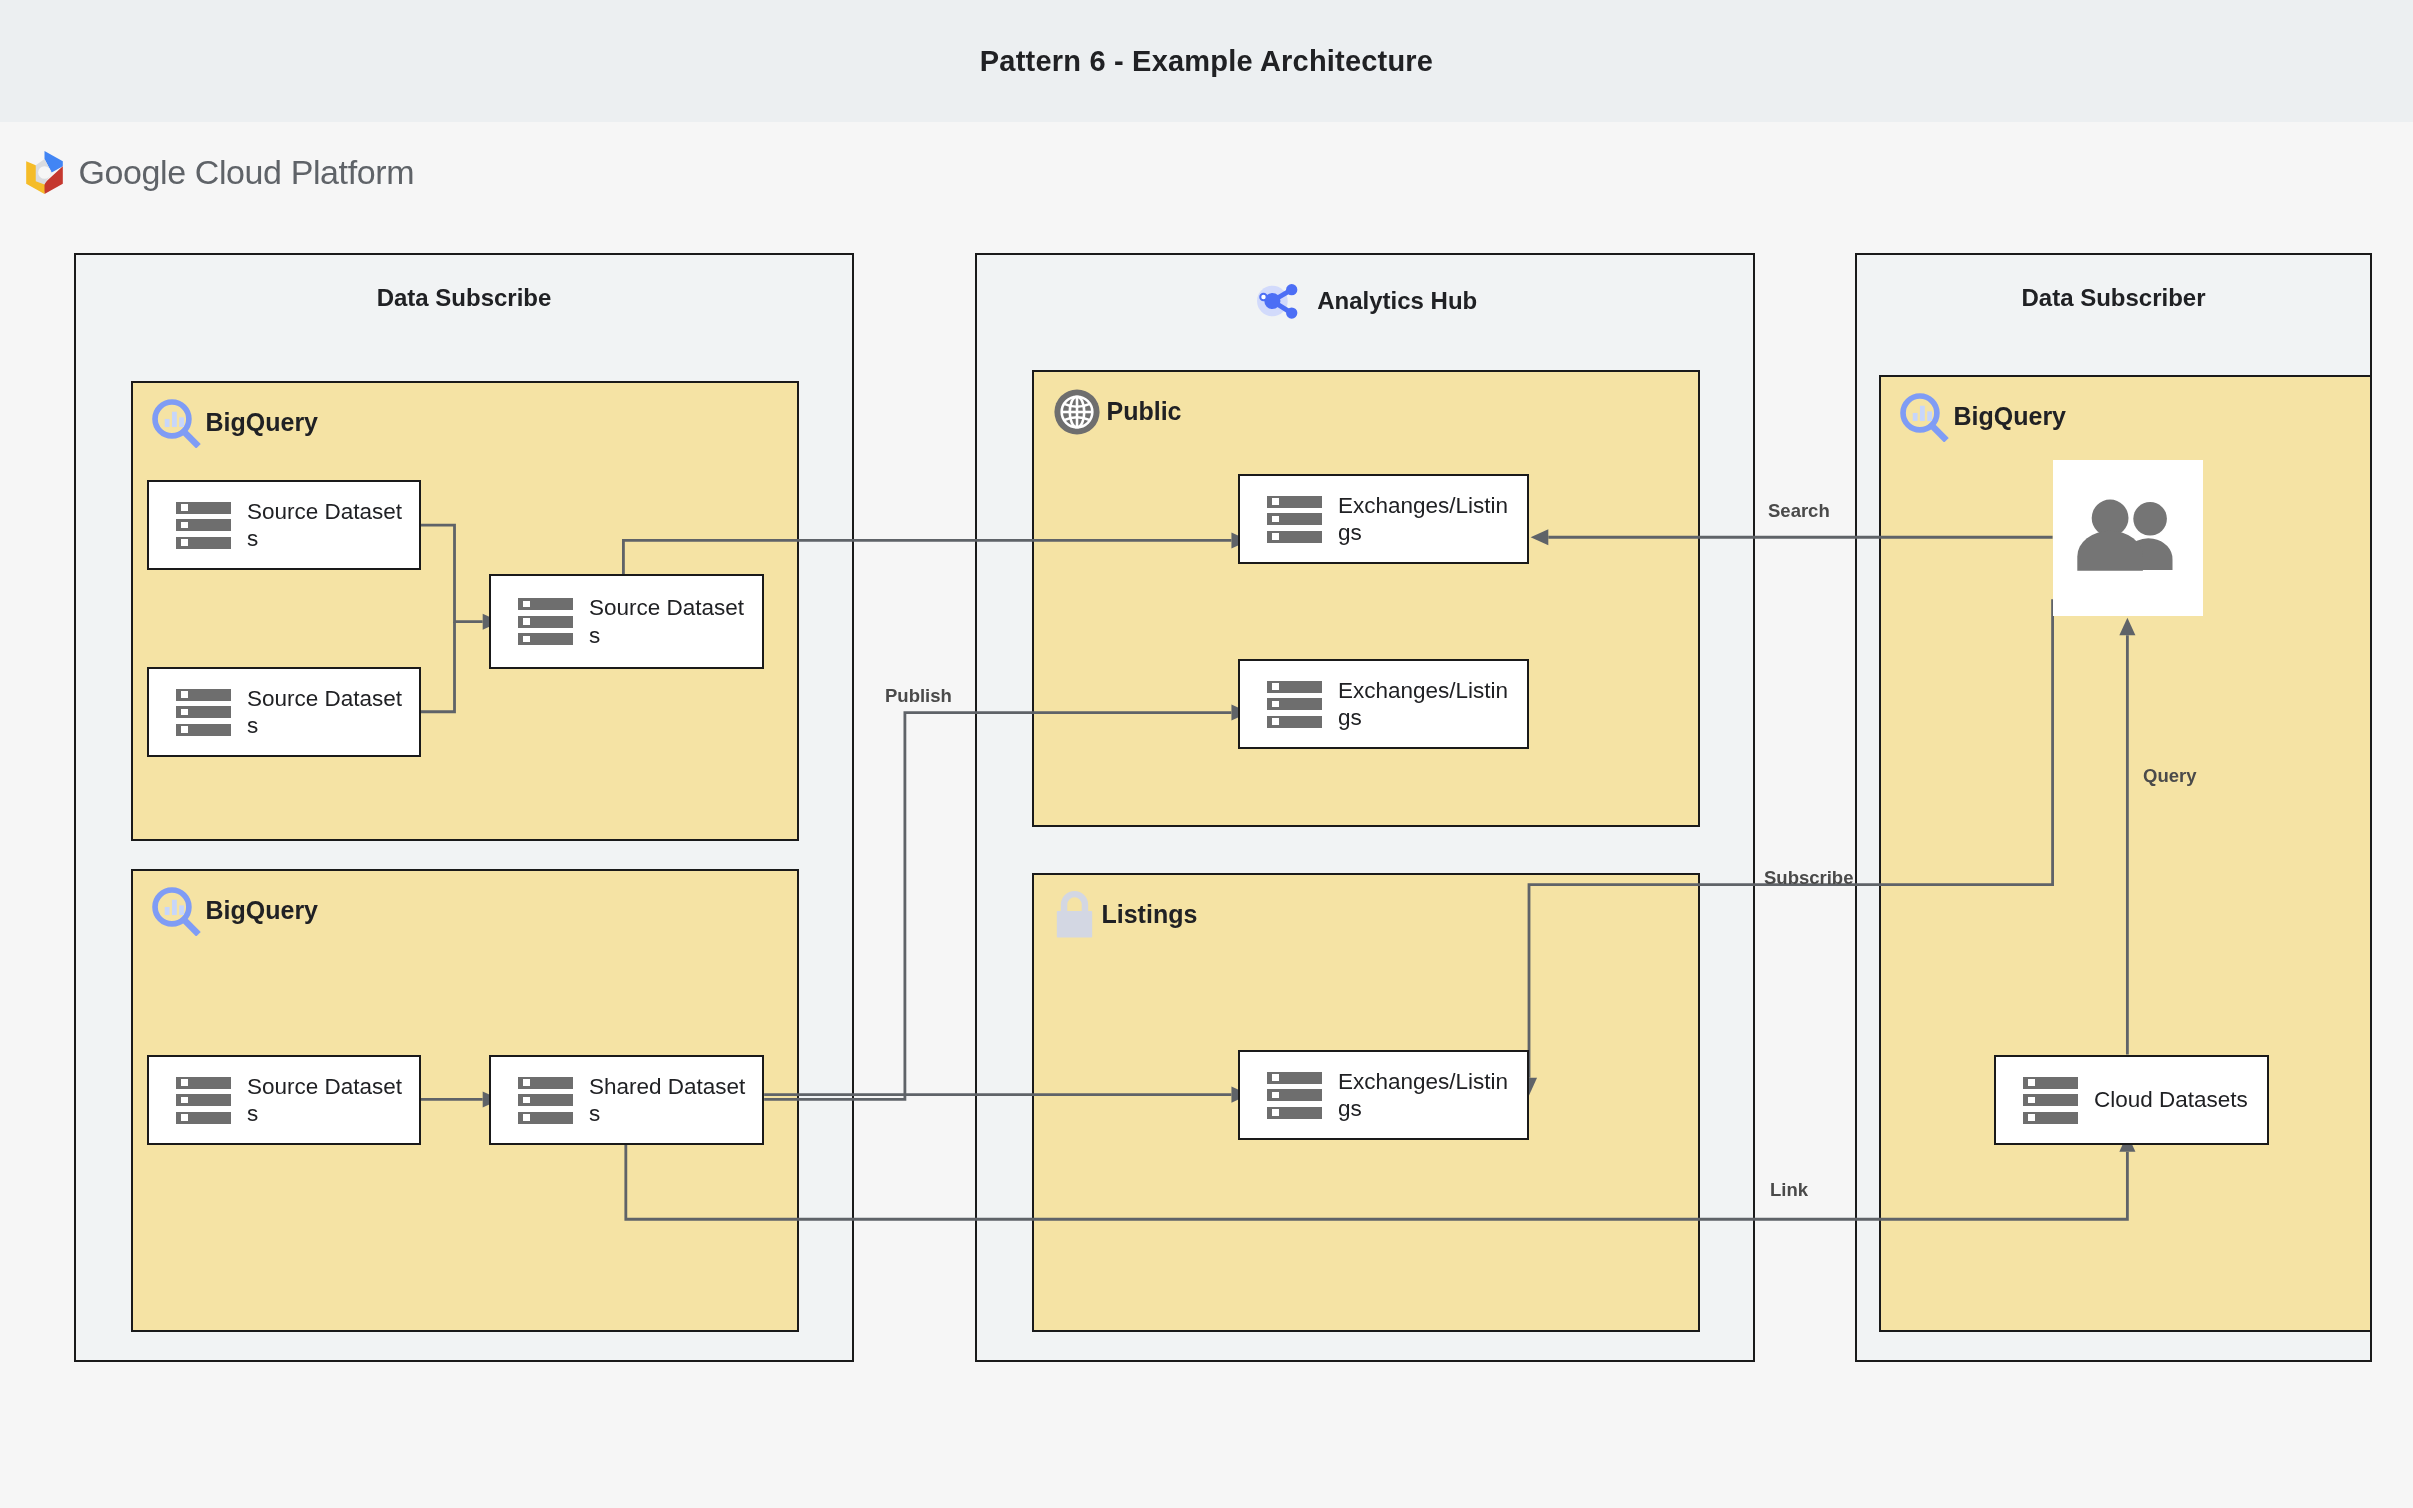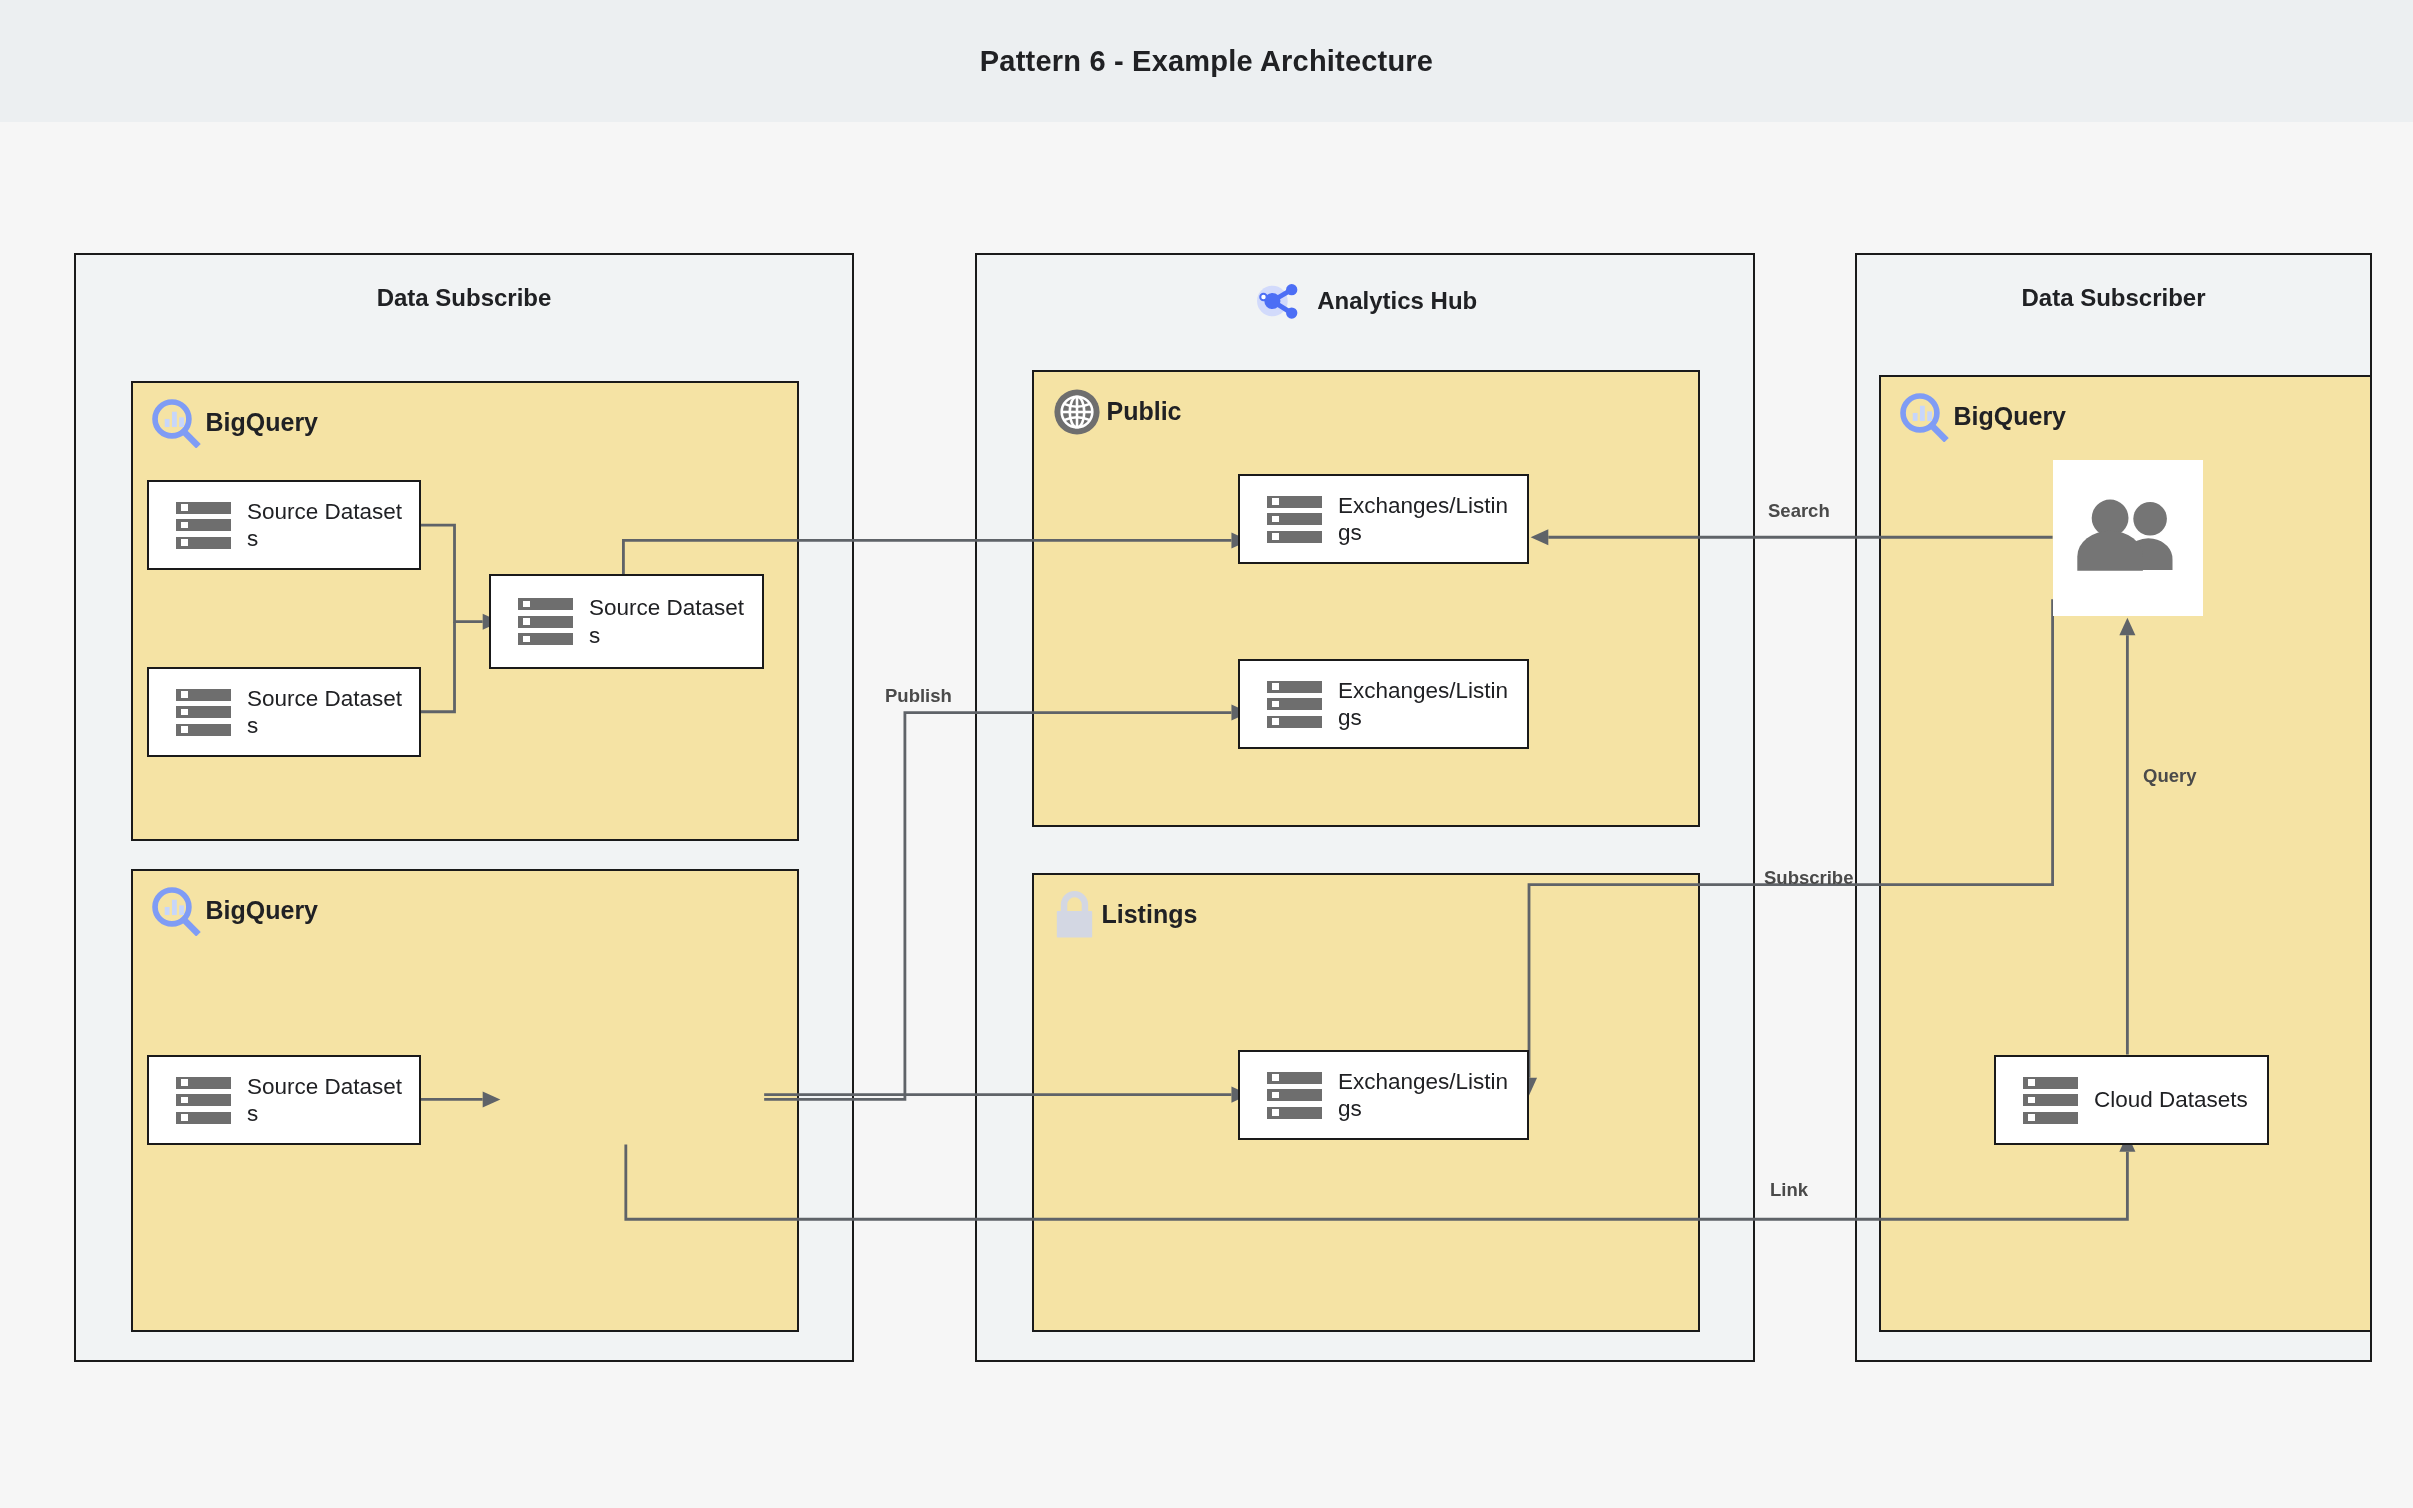--- a/index.html
+++ b/index.html
@@ -126,20 +126,33 @@
 <body>
 
 <div class="page">
 
   <div class="title-band">
     <div class="title-text">Pattern 6 - Example Architecture</div>
   </div>
 
   <div class="gcp-band"></div>
 
+  <div class="gcp-logo">
+    <svg class="gcp-hex" viewBox="0 0 54 58">
+      <path d="M27 2 L50 15 L50 21 L36 29 L27 12 Z" fill="#4285f4"></path>
+      <path d="M50 15 L50 43 L27 56 L25 44 L50 21 Z" fill="#c5382f"></path>
+      <path d="M27 56 L4 43 L4 15 L16 20 L27 44 Z" fill="#f5bc28"></path>
+      <path d="M16 20 L27 12 L36 29 L27 44 L16 40 Z" fill="#dadce0"></path>
+      <circle cx="27" cy="29" r="8" fill="#f6f6f6"></circle>
+    </svg>
+    <div class="gcp-word">
+      <span>Google</span>
+      <span>Cloud Platform</span>
+    </div>
+  </div>
 
   <div class="zone" id="zone-publisher">
     <div class="zone-title">Data Subscribe</div>
   </div>
 
   <div class="zone" id="zone-hub">
     <div class="zone-title-with-icon">
       <svg class="hub-icon" viewBox="0 0 62 62">
         <circle cx="24" cy="31" r="19" fill="#c7d2fd" opacity="0.75"></circle>
         <line x1="24" y1="31" x2="48" y2="17" stroke="#4c6ef5" stroke-width="6"></line>
@@ -282,20 +295,28 @@
 
   <div class="node" id="node-src-3">
     <div class="ds-icon">
         <i></i>
         <i></i>
         <i></i>
       </div>
     <div class="node-label">Source Datasets</div>
   </div>
 
+  <div class="node" id="node-shared">
+    <div class="ds-icon">
+        <i></i>
+        <i></i>
+        <i></i>
+      </div>
+    <div class="node-label">Shared Datasets</div>
+  </div>
 
   <div class="node node-wide" id="node-ex-1">
     <div class="ds-icon">
         <i></i>
         <i></i>
         <i></i>
       </div>
     <div class="node-label">Exchanges/Listings</div>
   </div>
 

